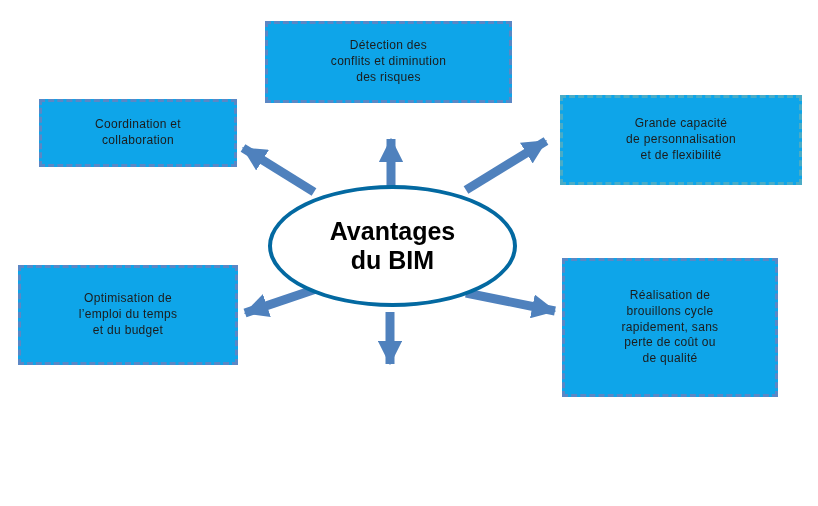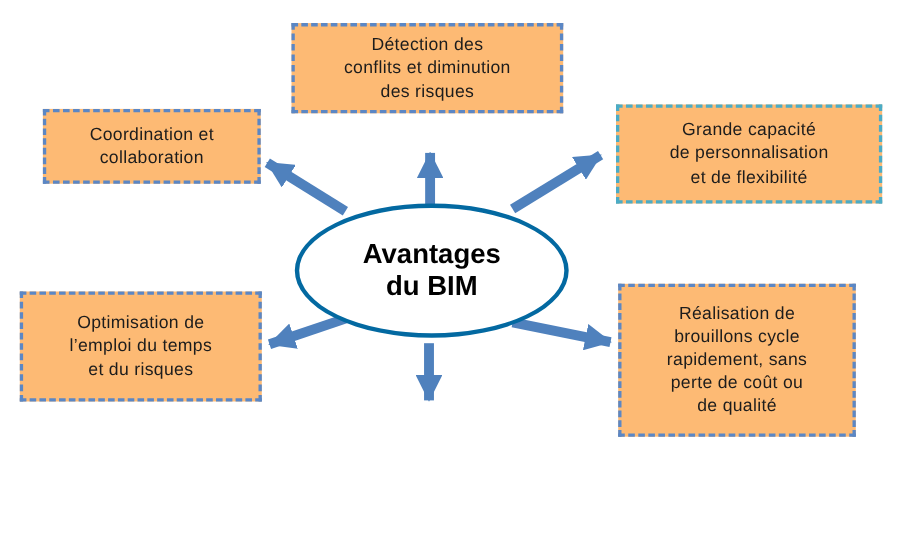--- a/index.html
+++ b/index.html
@@ -20,27 +20,27 @@
     left: 0;
     top: 0;
     width: 818px;
     height: 506px;
     pointer-events: none;
   }
   .node {
     position: absolute;
     box-sizing: border-box;
     border: 3px dashed #5b87c5;
-    background: #fdba74;
+    background: #0ea5e9;
     display: flex;
     align-items: center;
     justify-content: center;
     text-align: center;
     color: #1c1c1c;
-    font-size: 16px;
+    font-size: 12px;
     line-height: 1.32;
     letter-spacing: 0.3px;
   }
   .node .label,
   .ellipse .label {
     white-space: pre-line;
   }
   .node.teal {
     border-color: #4bacc6;
   }
@@ -102,21 +102,21 @@
 
   <div class="node node-top-right teal">
     <span class="label">Grande capacité
 de personnalisation
 et de flexibilité</span>
   </div>
 
   <div class="node node-left">
     <span class="label">Optimisation de
 l’emploi du temps
-et du risques</span>
+et du budget</span>
   </div>
 
   <div class="node node-right">
     <span class="label">Réalisation de
 brouillons cycle
 rapidement, sans
 perte de coût ou
 de qualité</span>
   </div>
 

